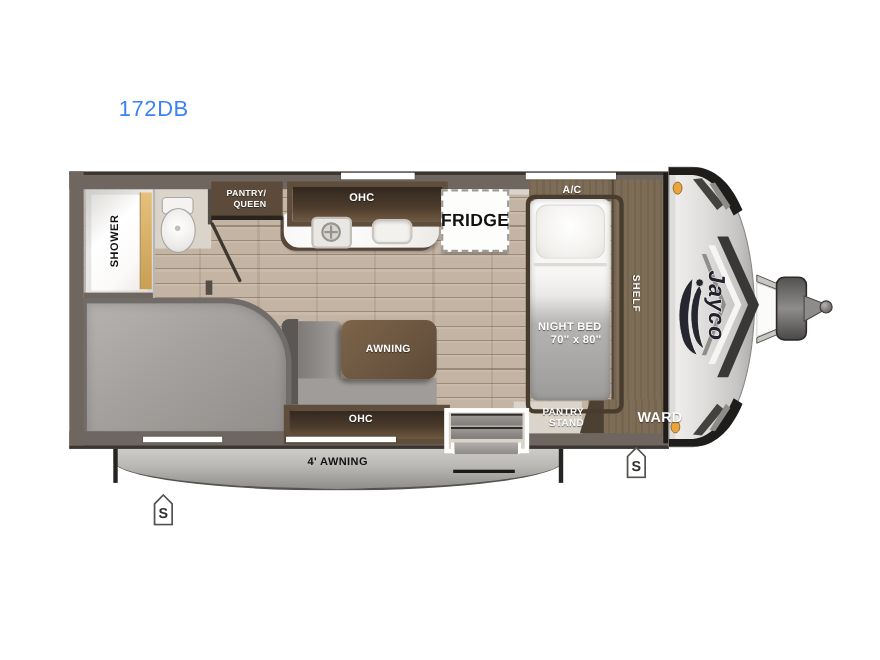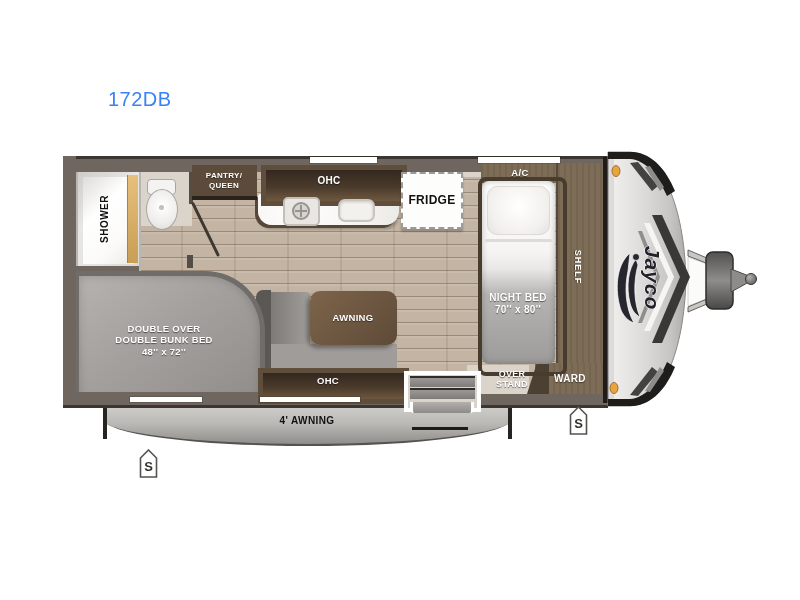--- a/index.html
+++ b/index.html
@@ -102,31 +102,31 @@
     background:linear-gradient(180deg,#d2d0cd 0%,#bab8b5 50%,#908e8a 100%);
     border-bottom:2px solid #55534f;border-radius:0 0 55% 55% / 0 0 30px 30px;
     display:flex;align-items:center;justify-content:center;}
   .awn-cap{width:4px;height:35px;background:#262422;z-index:3;}
   .awn-cap-l{left:103px;top:404px;} .awn-cap-r{left:508px;top:404px;}
 
   
   .lbl{position:absolute;font-weight:bold;color:#fff;text-align:center;z-index:8;
        text-shadow:0 1px 1px rgba(0,0,0,.5);letter-spacing:.3px;line-height:1.2;white-space:nowrap;}
   .lbl.dark{color:#111;text-shadow:none;}
-  .ctr{transform:translate(-50%,-50%);}
+  .ctr{transform:translate(-50%,-50%);text-align:right;}
   .vert-up{transform:translate(-50%,-50%) rotate(-90deg);}
   .vert-down{transform:translate(-50%,-50%) rotate(90deg);}
   .l-shower{left:105px;top:219px;font-size:10px;letter-spacing:.5px;}
   .l-pantry{left:224px;top:181px;font-size:8px;}
   .l-kohc{left:329px;top:181px;font-size:10px;}
   .l-ac{left:520px;top:173px;font-size:9.5px;}
   .l-qbed{left:518px;top:304px;font-size:10px;}
   .l-shelf{left:578px;top:267px;font-size:9px;letter-spacing:1px;}
   .l-nstand{left:512px;top:380px;font-size:9px;line-height:1.1;}
-  .l-ward{left:570px;top:379px;font-size:10px;}
+  .l-ward{left:600px;top:379px;font-size:13px;}
   .l-dinette{left:353px;top:318px;font-size:9.5px;}
   .l-dohc{left:328px;top:381px;font-size:9.5px;}
   .l-bunk{left:164px;top:340px;font-size:9.5px;}
   .l-awning{left:307px;top:421px;font-size:10px;color:#111;text-shadow:none;letter-spacing:.4px;}
 
   
   .s-badge{z-index:8;} .s1{left:139px;top:449px;} .s2{left:569px;top:406px;}
 
   .cap-svg{left:600px;top:145px;z-index:5;}
 </style>
@@ -164,38 +164,38 @@
     <div>QUEEN</div>
   </div>
   <div class="abs ohc-box k-ohc"></div>
   <div class="abs lbl ctr l-kohc">OHC</div>
   <div class="abs counter"></div>
   <div class="abs cooktop">
     <div class="burner"></div>
   </div>
   <div class="abs sink"></div>
   <div class="abs fridge">
-    <span class="lbl dark" style="position:static;font-size:12px;">FRIDGE</span>
+    <span class="lbl dark" style="position:static;font-size:16px;">FRIDGE</span>
   </div>
 
   <div class="abs win win-t1"></div>
   <div class="abs win win-t2"></div>
   <div class="abs win win-b1"></div>
   <div class="abs win win-b2"></div>
 
   <div class="abs grain ac-band"></div>
   <div class="abs lbl ctr l-ac">A/C</div>
   <div class="abs grain shelf-col"></div>
   <div class="abs lbl vert-down l-shelf">SHELF</div>
   <div class="abs nightstand"></div>
   <div class="abs grain ward-box"></div>
   <div class="abs ward-wedge"></div>
   <div class="abs lbl ctr l-ward">WARD</div>
   <div class="abs lbl ctr l-nstand">
-    <div>OVER</div>
+    <div>PANTRY</div>
     <div>STAND</div>
   </div>
   <div class="abs qbed-frame"></div>
   <div class="abs qbed">
     <div class="pillow"></div>
     <div class="sheet-fold"></div>
   </div>
   <div class="abs lbl ctr l-qbed">
     <div>NIGHT BED</div>
     <div>70'' x 80''</div>
@@ -203,25 +203,20 @@
 
   <div class="abs bench-back"></div>
   <div class="abs bench-seat-v"></div>
   <div class="abs bench-seat-h"></div>
   <div class="abs d-table"></div>
   <div class="abs lbl ctr l-dinette">AWNING</div>
   <div class="abs ohc-box d-ohc"></div>
   <div class="abs lbl ctr l-dohc">OHC</div>
 
   <div class="abs bunk"></div>
-  <div class="abs lbl ctr l-bunk">
-    <div>DOUBLE OVER</div>
-    <div>DOUBLE BUNK BED</div>
-    <div>48'' x 72''</div>
-  </div>
 
   <div class="abs steps-frame">
     <div class="step-bar b1"></div>
     <div class="step-bar b2"></div>
   </div>
   <div class="abs step-out"></div>
   <div class="abs step-line"></div>
 
   <div class="abs awning"></div>
   <div class="abs awn-cap awn-cap-l"></div>

